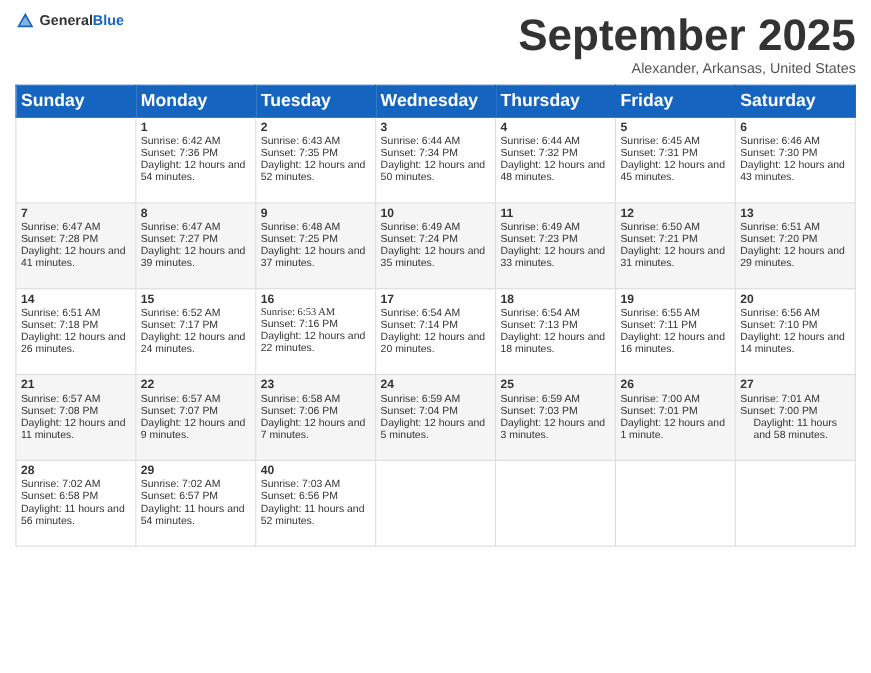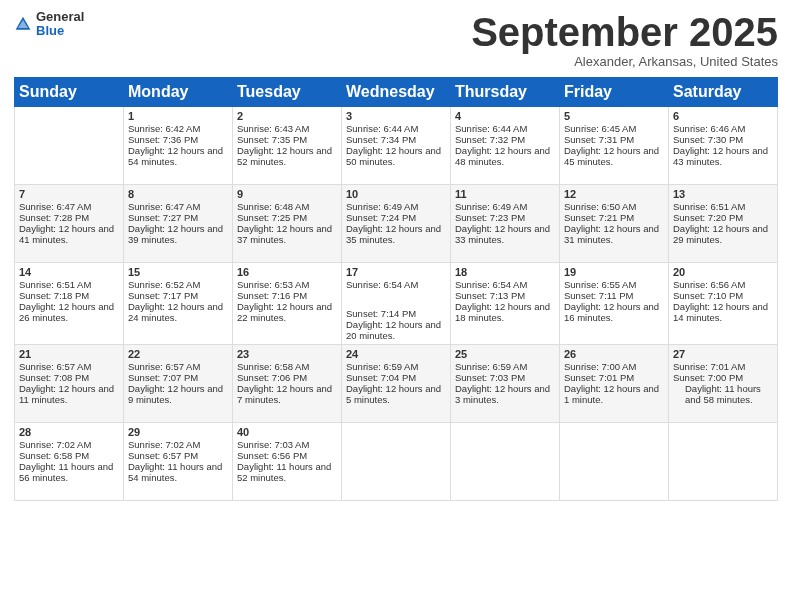--- a/index.html
+++ b/index.html
@@ -21,21 +21,21 @@
       justify-content: space-between;
       align-items: flex-start;
       margin-bottom: 8px;
     }
     .logo {
       display: flex;
       align-items: center;
     }
     .logo-text {
       display: flex;
-      flex-direction: column;
+      flex-direction: row;
       font-size: 13px;
       font-weight: bold;
       line-height: 1.1;
     }
     .logo-general { color: #333; }
     .logo-blue { color: #1565c0; }
     .logo-icon {
       width: 18px;
       height: 18px;
       margin-right: 4px;
@@ -211,28 +211,28 @@
             <span style="display: block;">Daylight: 12 hours and 26 minutes.</span>
           </td>
           <td>
             <span class="day-num">15</span>
             <span style="display: block;">Sunrise: 6:52 AM</span>
             <span style="display: block;">Sunset: 7:17 PM</span>
             <span style="display: block;">Daylight: 12 hours and 24 minutes.</span>
           </td>
           <td>
             <span class="day-num">16</span>
-            <span style="display: block;">Sunrise: 6:53 AM</span>
+            <span style="display: block; font-family: Liberation Serif, serif;">Sunrise: 6:53 AM</span>
             <span style="display: block;">Sunset: 7:16 PM</span>
             <span style="display: block;">Daylight: 12 hours and 22 minutes.</span>
           </td>
           <td>
             <span class="day-num">17</span>
             <span style="display: block;">Sunrise: 6:54 AM</span>
-            <span style="display: block; margin-top: 18px;">Sunset: 7:14 PM</span>
+            <span style="display: block;">Sunset: 7:14 PM</span>
             <span style="display: block;">Daylight: 12 hours and 20 minutes.</span>
           </td>
           <td>
             <span class="day-num">18</span>
             <span style="display: block;">Sunrise: 6:54 AM</span>
             <span style="display: block;">Sunset: 7:13 PM</span>
             <span style="display: block;">Daylight: 12 hours and 18 minutes.</span>
           </td>
           <td>
             <span class="day-num">19</span>

